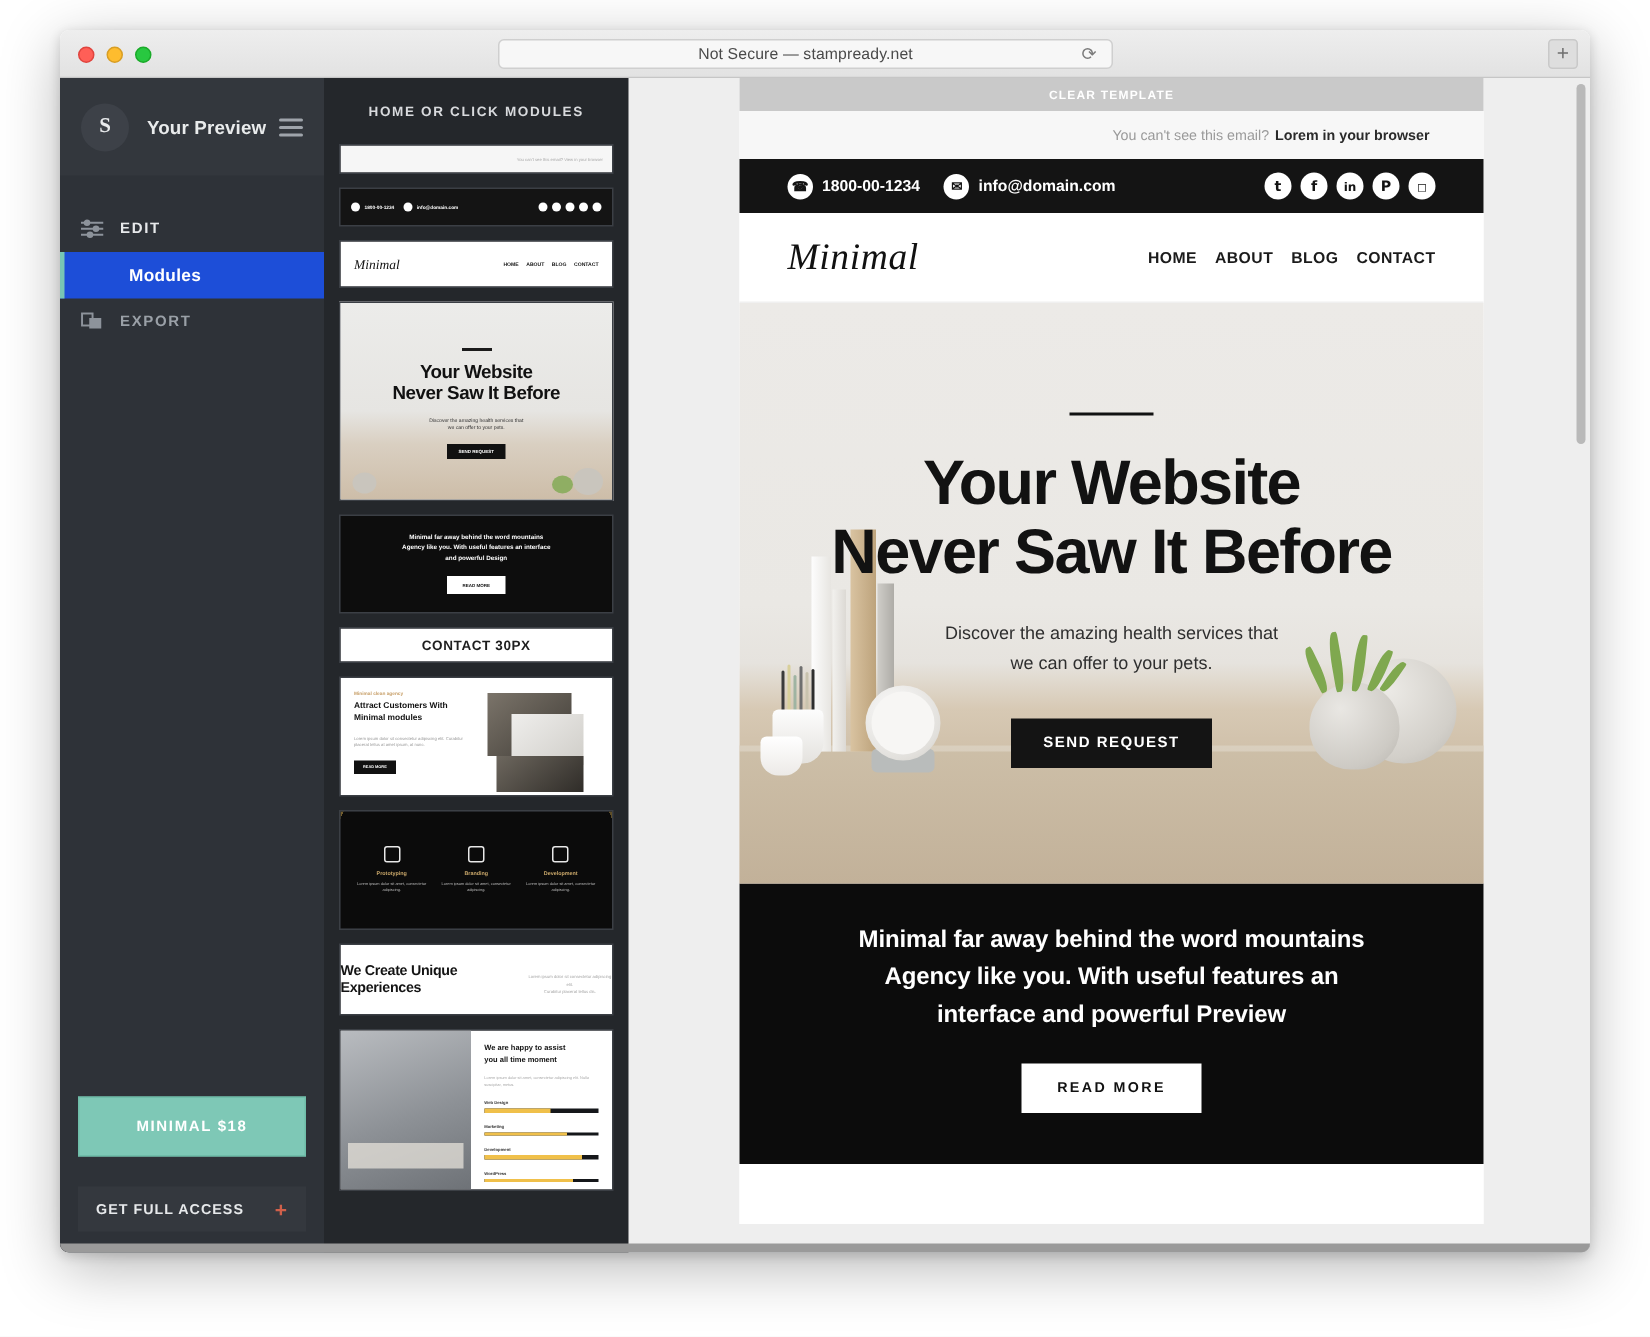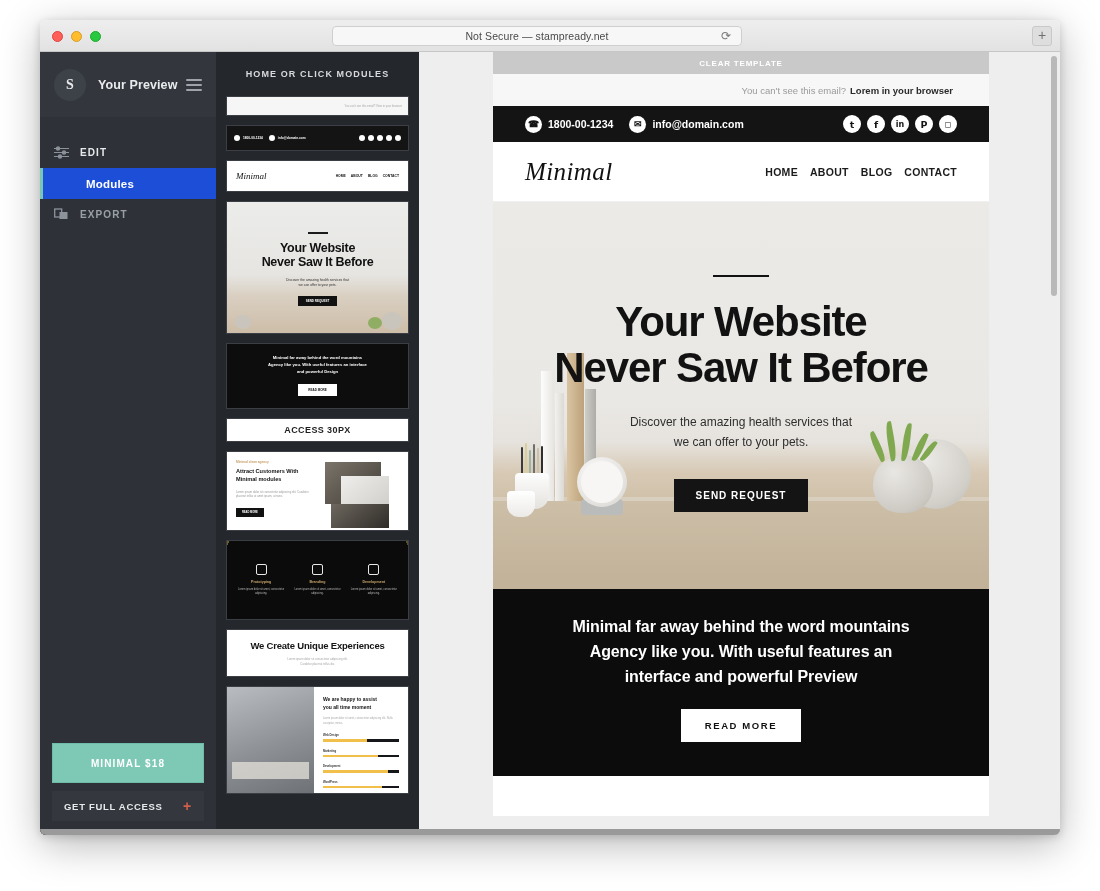--- a/index.html
+++ b/index.html
@@ -130,21 +130,21 @@
     position: absolute; left: 12px; right: 12px; bottom: 14px;
   }
   #plan-button {
     height: 40px;
     background: #7ec8b6;
     border: 1px solid #6fbda9;
     display: flex; align-items: center; justify-content: center;
     color: #ffffff; font-size: 10px; font-weight: bold; letter-spacing: 1.1px;
   }
   #full-access-row {
-    margin-top: 8px;
+    margin-top: 20px;
     height: 30px;
     background: #34383e;
     display: flex; align-items: center;
     padding: 0 12px;
     color: #e7e9eb; font-size: 9.5px; font-weight: bold; letter-spacing: .7px;
   }
   #full-access-plus { margin-left: auto; color: #d1604a; font-size: 14px; font-weight: bold; }
 
   
   #modules-panel {
@@ -226,21 +226,21 @@
       linear-gradient(115deg, rgba(198,160,74,.55) 0 2px, transparent 2px 26px) ,
       linear-gradient(-115deg, rgba(198,160,74,.45) 0 2px, transparent 2px 30px),
       #0b0b0b;
     display: flex; align-items: center; justify-content: space-around; padding: 0 6px;
   }
   .th-serv { width: 31%; text-align: center; }
   .th-serv .ic { width: 11px; height: 11px; border: 1px solid #e8e8e8; border-radius: 2px; margin: 0 auto 5px; }
   .th-serv .tt { font-size: 3.6px; color: #c9a76a; font-weight: bold; }
   .th-serv .bb { font-size: 2.6px; color: #b9b9b9; margin-top: 4px; line-height: 1.7; }
 
-  .th-exp { height: 46px; background: #fff; display: flex; flex-direction: column; align-items: center; justify-content: center; }
+  .th-exp { height: 46px; background: #fff; display: flex; flex-direction: row; align-items: center; justify-content: center; }
   .th-exp h4 { font-size: 9.5px; color: #141414; font-weight: bold; letter-spacing: -.2px; }
   .th-exp p { font-size: 2.8px; color: #a5a5a5; margin-top: 6px; text-align: center; line-height: 1.8; }
 
   .th-skills { height: 106px; background: #fff; display: flex; }
   .th-skills .photo { width: 48%; background: linear-gradient(160deg,#b9bcc0,#8d9196 55%,#6e7277); position: relative; }
   .th-skills .photo::after {
     content:""; position:absolute; left:6%; bottom: 14%; right: 6%; height: 16%;
     background: rgba(230,226,218,.75);
   }
   .th-skills .meta { width: 52%; padding: 9px 9px 0 9px; }
@@ -509,21 +509,21 @@
             <p>
               <span>Minimal far away behind the word mountains</span><br>
               <span>Agency like you. With useful features an interface</span><br>
               <span>and powerful Design</span>
             </p>
             <div class="btn">READ MORE</div>
           </div>
         </div>
 
         <div class="mod-card">
-          <div class="th-spacer">ACCESS 30PX</div>
+          <div class="th-spacer">CONTACT 30PX</div>
         </div>
 
         <div class="mod-card">
           <div class="th-feature">
             <div class="left">
               <div class="eyebrow">Minimal clean agency</div>
               <h4>
                 <span>Attract Customers With</span><br>
                 <span>Minimal modules</span>
               </h4>

